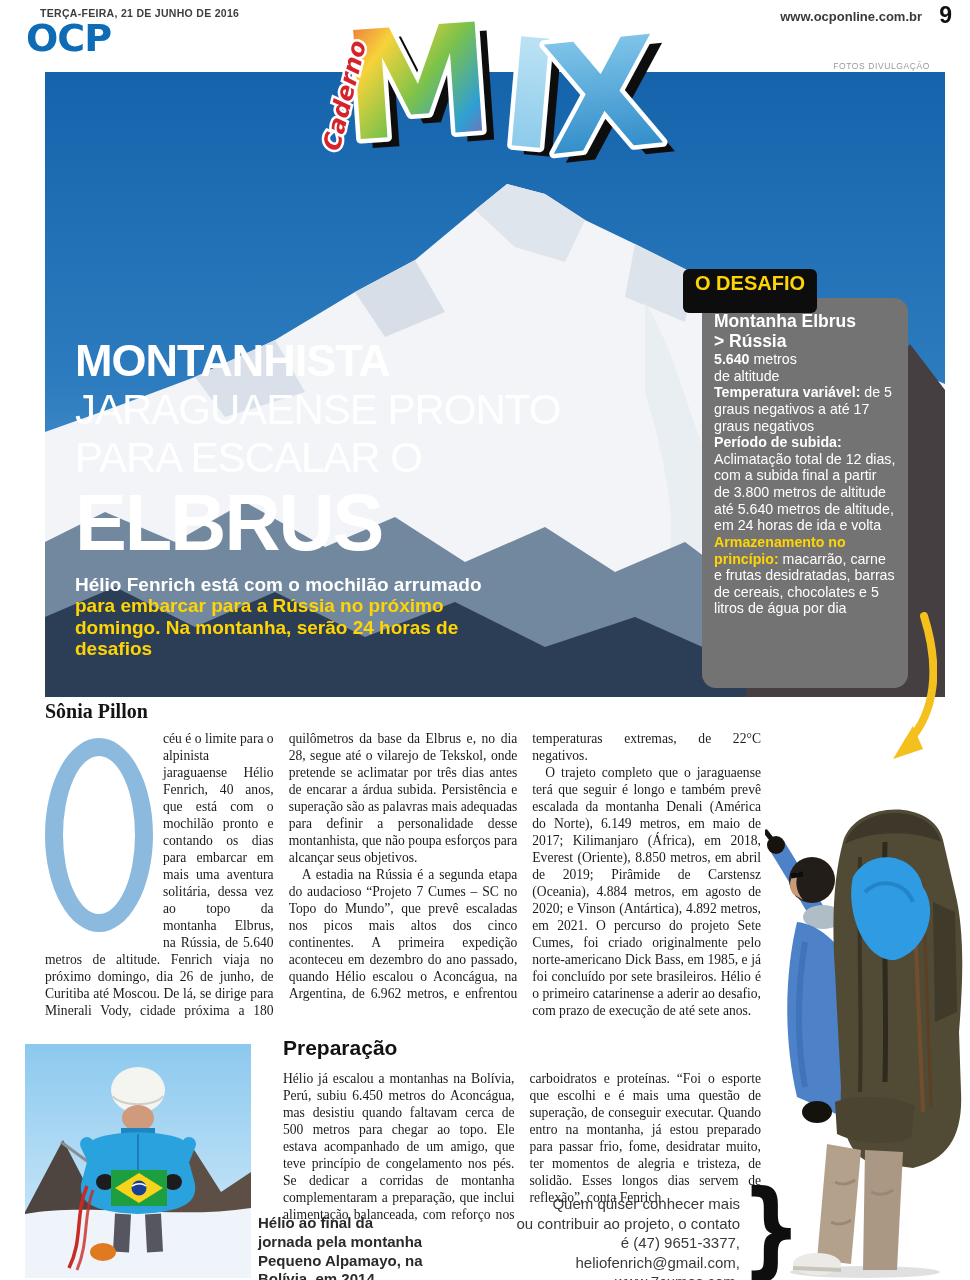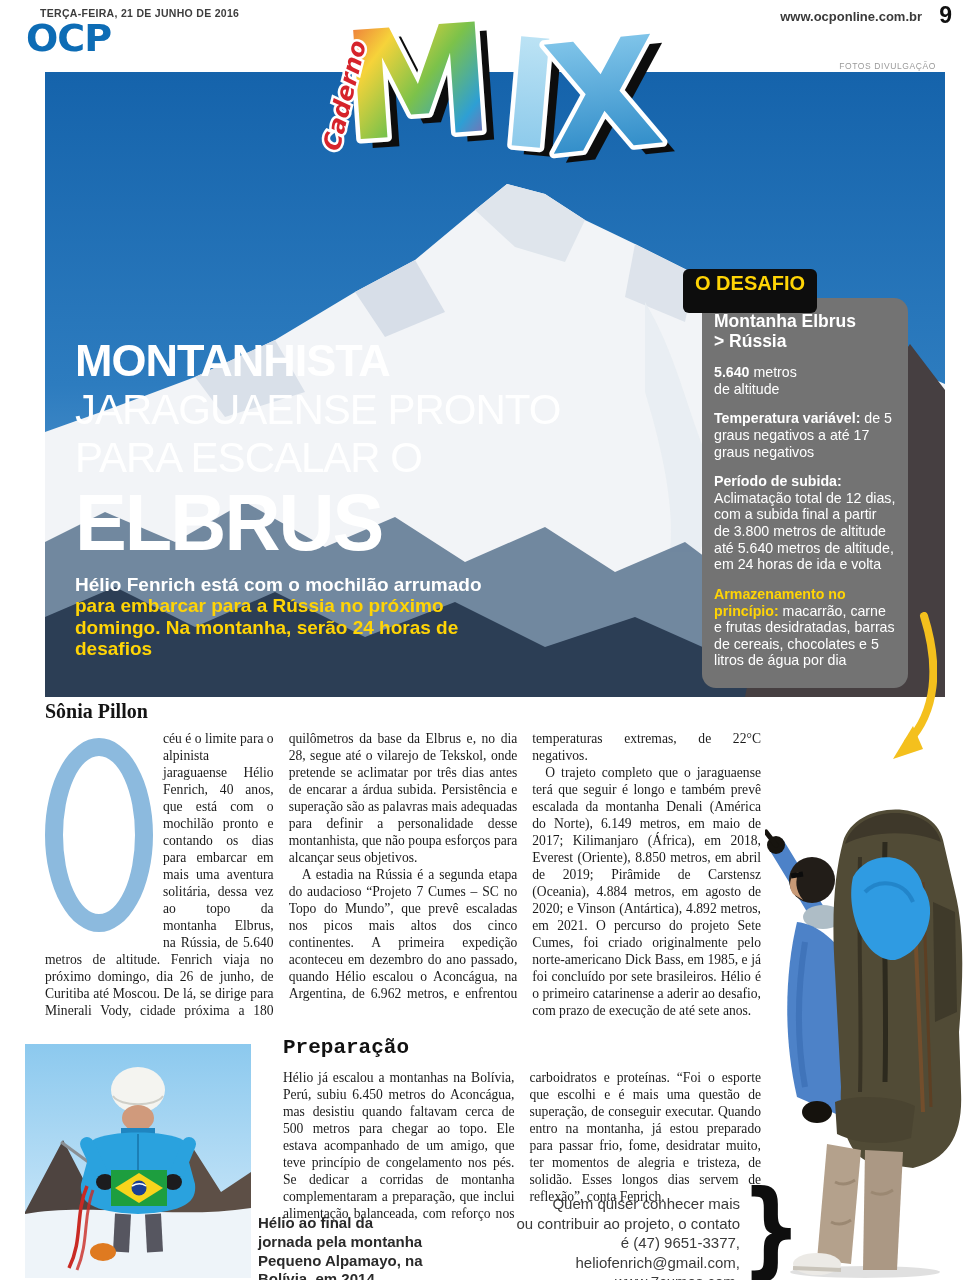--- a/index.html
+++ b/index.html
@@ -6,60 +6,60 @@
   html,body { background:#ffffff; }
   #page {
     position:relative; width:970px; height:1280px; background:#fff;
     font-family:"Liberation Sans", sans-serif; overflow:hidden;
   }
   
   .date { position:absolute; left:40px; top:7px; font-size:10.5px; letter-spacing:.3px; color:#3d3d3d; font-weight:bold; }
   .website { position:absolute; right:48px; top:9px; font-size:13px; font-weight:bold; color:#3a3a3a; }
   .pagenum { position:absolute; right:18px; top:2px; font-size:23px; font-weight:bold; color:#101010; }
   .ocp-logo { position:absolute; left:26px; top:16px; font-size:38px; font-weight:900; letter-spacing:-1px; color:#0d6cb5; font-family:"DejaVu Sans", sans-serif; }
-  .photo-credit { position:absolute; right:34px; top:61px; font-size:8.5px; letter-spacing:.6px; color:#9a9a9a; }
+  .photo-credit { position:absolute; right:40px; top:61px; font-size:8.5px; letter-spacing:.6px; color:#9a9a9a; }
 
   
   .hero { position:absolute; left:45px; top:72px; width:900px; height:625px; overflow:hidden; }
   .hero svg { position:absolute; inset:0; width:100%; height:100%; }
   .headline { position:absolute; left:30px; top:266px; color:#fff; line-height:1; }
   .hl1 { font-size:45px; font-weight:800; letter-spacing:-1px; }
   .hl2, .hl3 { font-size:42px; font-weight:400; letter-spacing:-1px; margin-top:6px; }
   .hl4 { font-size:80px; font-weight:800; letter-spacing:-2px; margin-top:4px; transform:scaleX(.97); transform-origin:left; }
   .standfirst { position:absolute; left:30px; top:502px; width:450px; font-size:19px; font-weight:bold; line-height:1.12; color:#fff; }
   .standfirst .yellow { color:#ffd405; }
 
   
   .mix { position:absolute; left:295px; top:2px; width:400px; height:172px; z-index:5; }
 
   
   .tag { position:absolute; left:683px; top:269px; background:#0d0d0d; color:#ffd405; font-weight:800;
          font-size:20px; padding:3px 12px 18px; border-radius:6px; letter-spacing:0; z-index:4; }
   .infobox { position:absolute; left:702px; top:298px; width:206px; min-height:390px; background:#737373;
              border-radius:14px; padding:14px 12px 12px; color:#fff; font-size:14.2px; line-height:1.17; z-index:3; }
   .ib-title { font-size:17.5px; font-weight:bold; line-height:1.12; white-space:pre-line; }
-  .ib-p { margin-top:13px; }
+  .ib-p { }
   .ib-p b { font-weight:bold; }
   .ib-pre { white-space:pre-line; }
   .ib-yellow { color:#ffd405; font-weight:bold; }
 
   .arrow-down { position:absolute; left:882px; top:612px; width:55px; height:165px; z-index:6; }
 
   
   .byline { position:absolute; left:45px; top:700px; font-family:"Liberation Serif", serif; font-weight:bold; font-size:20px; color:#141414; }
   .columns { position:absolute; left:45px; top:731px; width:716px; height:303px; overflow:hidden;
              column-count:3; column-gap:15px;
              font-family:"Liberation Serif", serif; font-size:13.6px; line-height:1.25; color:#1b1b1b; text-align:justify; }
   .columns p { margin:0; }
   .columns p + p { text-indent:13px; }
   .dropcap { float:left; width:108px; height:194px; border:18px solid #8cbade; border-radius:50%;
              margin:7px 10px 3px 0; }
 
   .prep { position:absolute; left:283px; top:1036px; width:478px; }
-  .prep-heading { font-size:21px; font-weight:bold; color:#111; margin-bottom:11px; font-family:Liberation Mono, monospace; }
+  .prep-heading { font-size:21px; font-weight:bold; color:#111; margin-bottom:11px; font-family:Liberation Sans, sans-serif; }
   .prep-cols { column-count:2; column-gap:15px; height:162px; overflow:hidden;
                font-family:"Liberation Serif", serif; font-size:13.6px; line-height:1.25; color:#1b1b1b; text-align:justify; }
 
   
   .photo2 { position:absolute; left:25px; top:1044px; width:226px; height:234px; overflow:hidden; }
   .photo2 svg { width:100%; height:100%; display:block; }
   .caption { position:absolute; left:258px; top:1214px; width:210px; font-size:15px; font-weight:bold;
              color:#2a2a2a; line-height:1.25; white-space:pre-line; }
 
   

